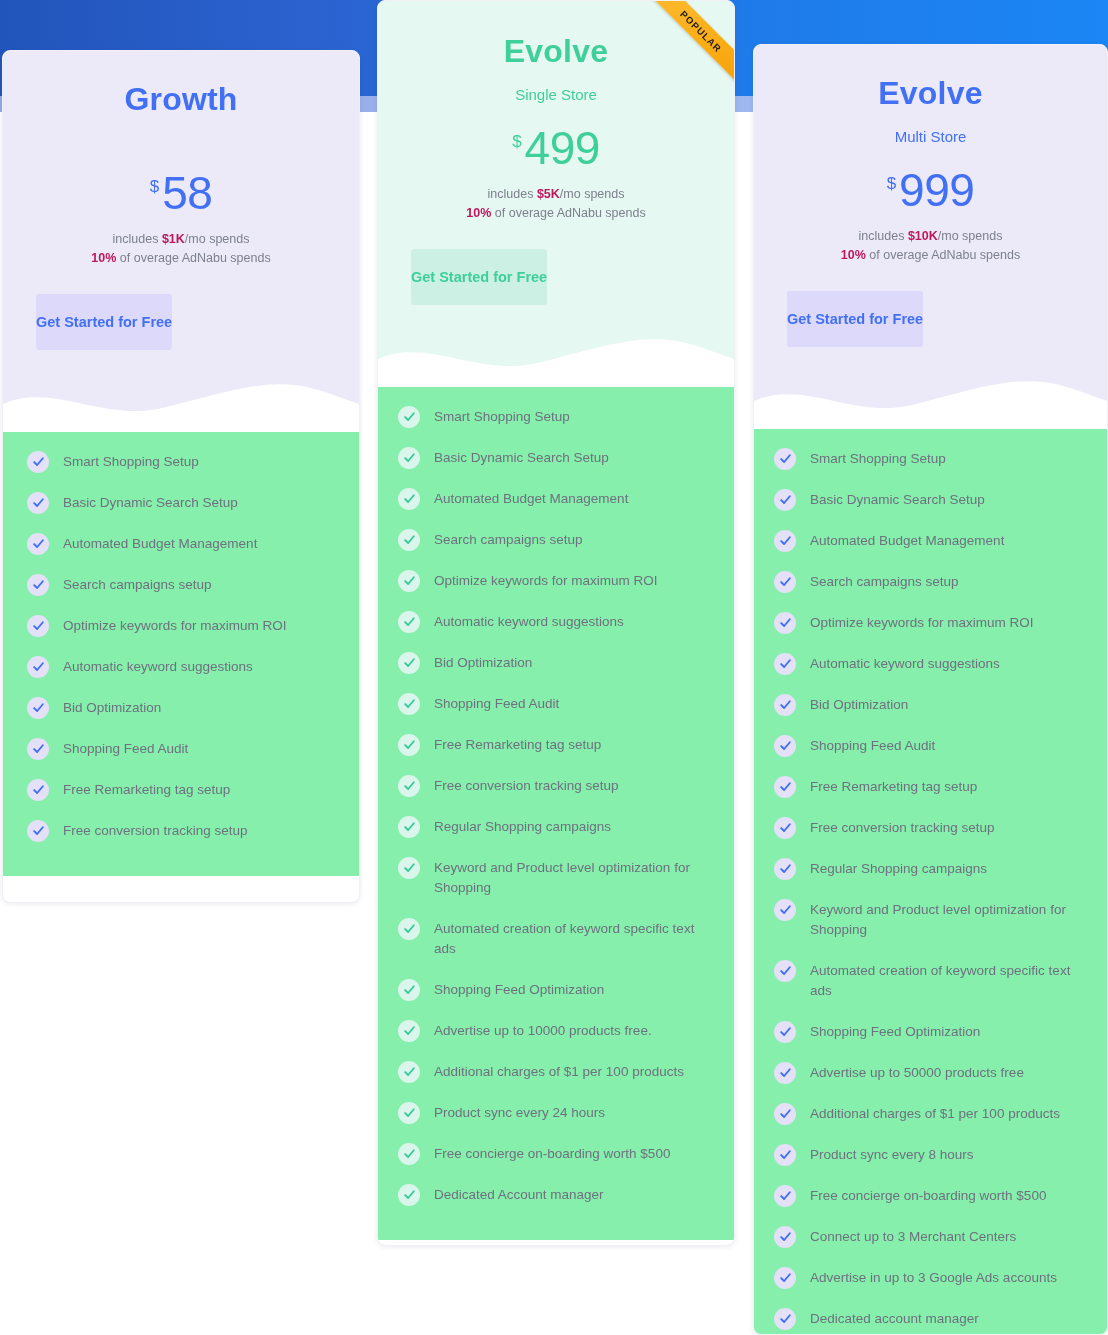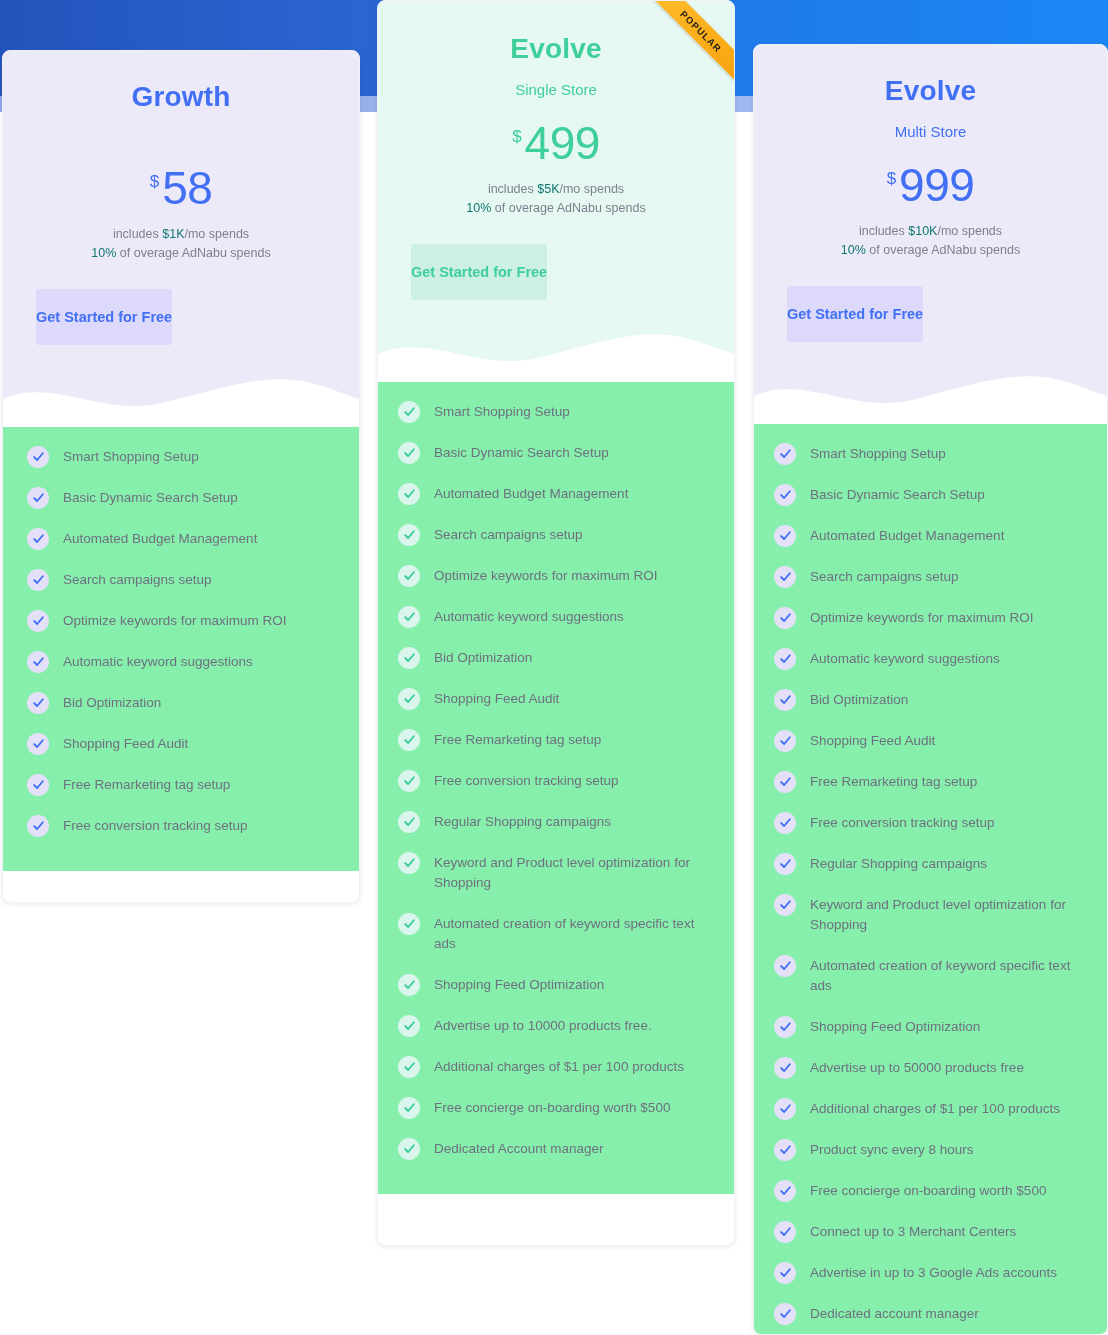--- a/index.html
+++ b/index.html
@@ -67,21 +67,21 @@
   .wave {
     display: block;
     width: 100%;
     height: 58px;
     margin-bottom: -1px;
   }
 
   
   .plan-name {
     text-align: center;
-    font-size: 28px;
+    font-size: 32px;
     font-weight: 700;
     letter-spacing: .2px;
   }
   .plan-name.blue  { color: #4270f4; }
   .plan-name.green { color: #3ecf9a; }
 
   .plan-sub {
     text-align: center;
     font-size: 15px;
     font-weight: 400;
@@ -115,21 +115,21 @@
   .price-row.blue .currency, .price-row.blue .amount { color: #4270f4; }
   .price-row.green .currency, .price-row.green .amount { color: #3ecf9a; }
 
   .price-notes {
     margin-top: 14px;
     text-align: center;
     color: #7d808d;
     font-size: 12.5px;
     line-height: 1.55;
   }
-  .price-notes b { color: #0f766e; font-weight: 400; }
+  .price-notes b { color: #be185d; font-weight: 700; }
 
   .cta {
     display: block;
     margin: 25px 33px 0 33px;
     height: 56px;
     line-height: 42px;
     text-align: center;
     border: none;
     border-radius: 3px;
     font-family: inherit;
@@ -467,20 +467,28 @@
             </svg>
           </span>
           <span class="feature-text">Additional charges of $1 per 100 products</span>
         </li>
       <li class="feature">
           <span class="check mint">
             <svg viewBox="0 0 24 24" fill="none" stroke-width="3.4" stroke-linecap="round" stroke-linejoin="round">
               <polyline points="4,13 9.5,18.5 20,6"></polyline>
             </svg>
           </span>
+          <span class="feature-text">Product sync every 24 hours</span>
+        </li>
+      <li class="feature">
+          <span class="check mint">
+            <svg viewBox="0 0 24 24" fill="none" stroke-width="3.4" stroke-linecap="round" stroke-linejoin="round">
+              <polyline points="4,13 9.5,18.5 20,6"></polyline>
+            </svg>
+          </span>
           <span class="feature-text">Free concierge on-boarding worth $500</span>
         </li>
       <li class="feature">
           <span class="check mint">
             <svg viewBox="0 0 24 24" fill="none" stroke-width="3.4" stroke-linecap="round" stroke-linejoin="round">
               <polyline points="4,13 9.5,18.5 20,6"></polyline>
             </svg>
           </span>
           <span class="feature-text">Dedicated Account manager</span>
         </li>

